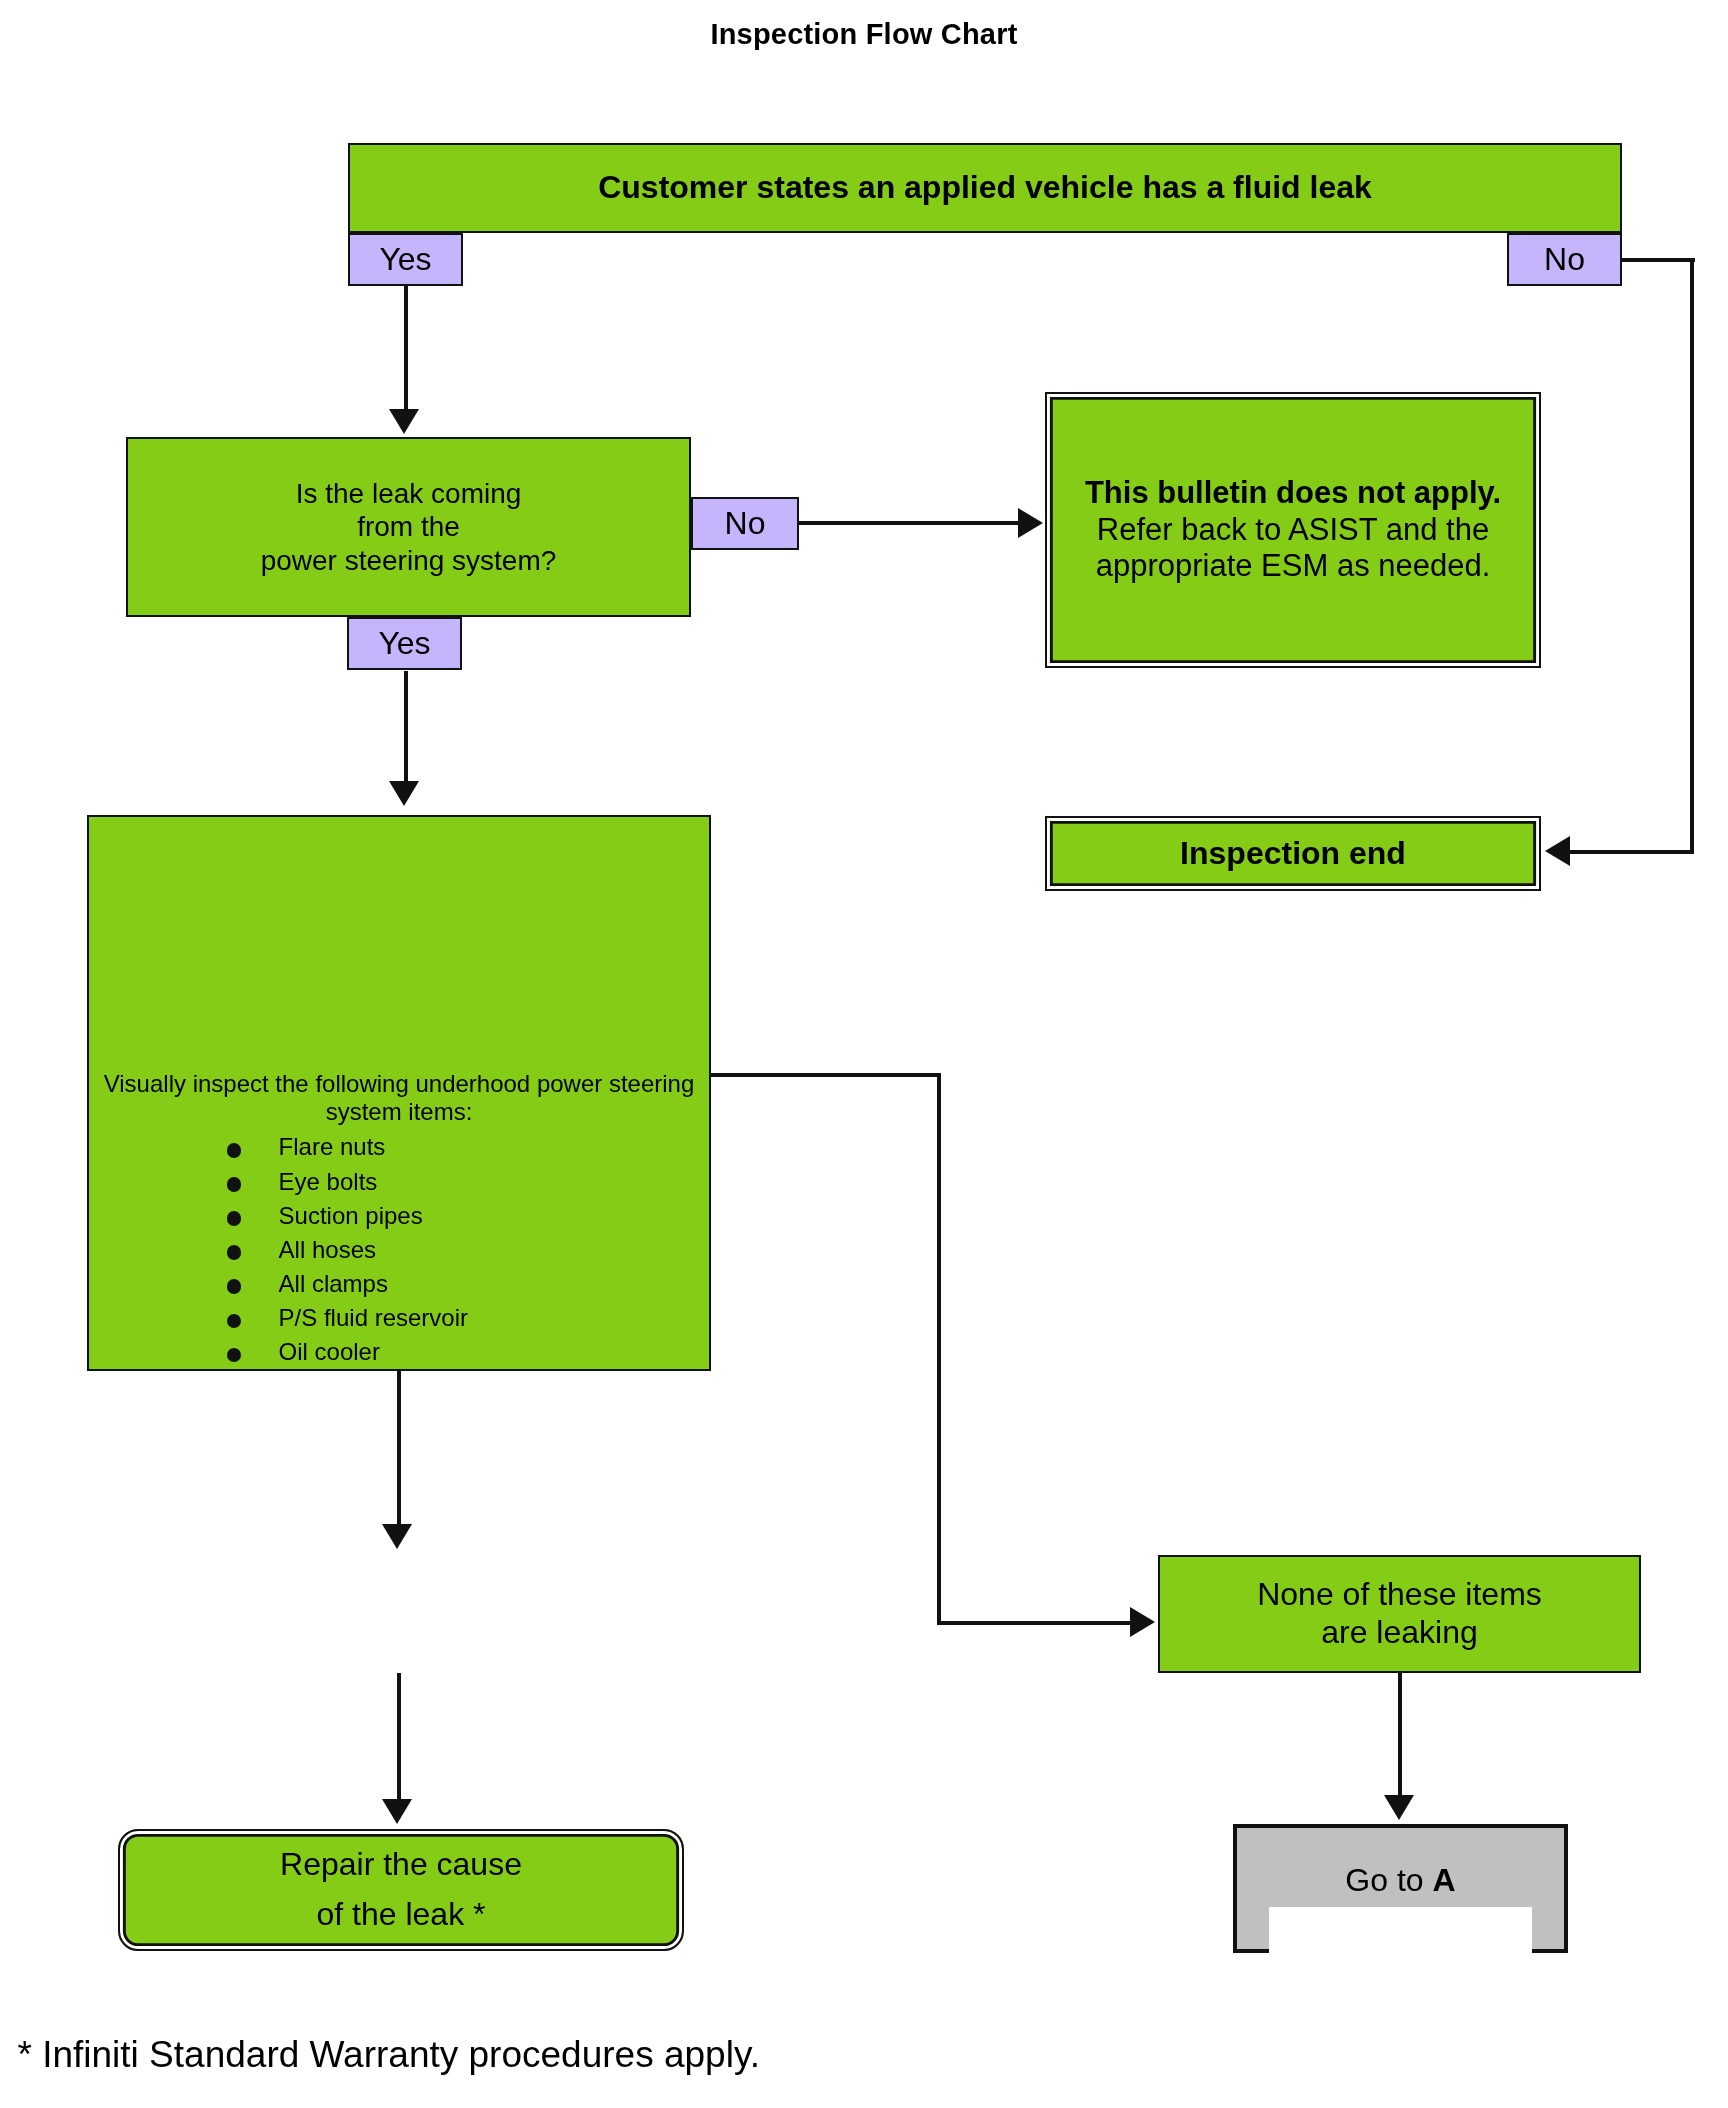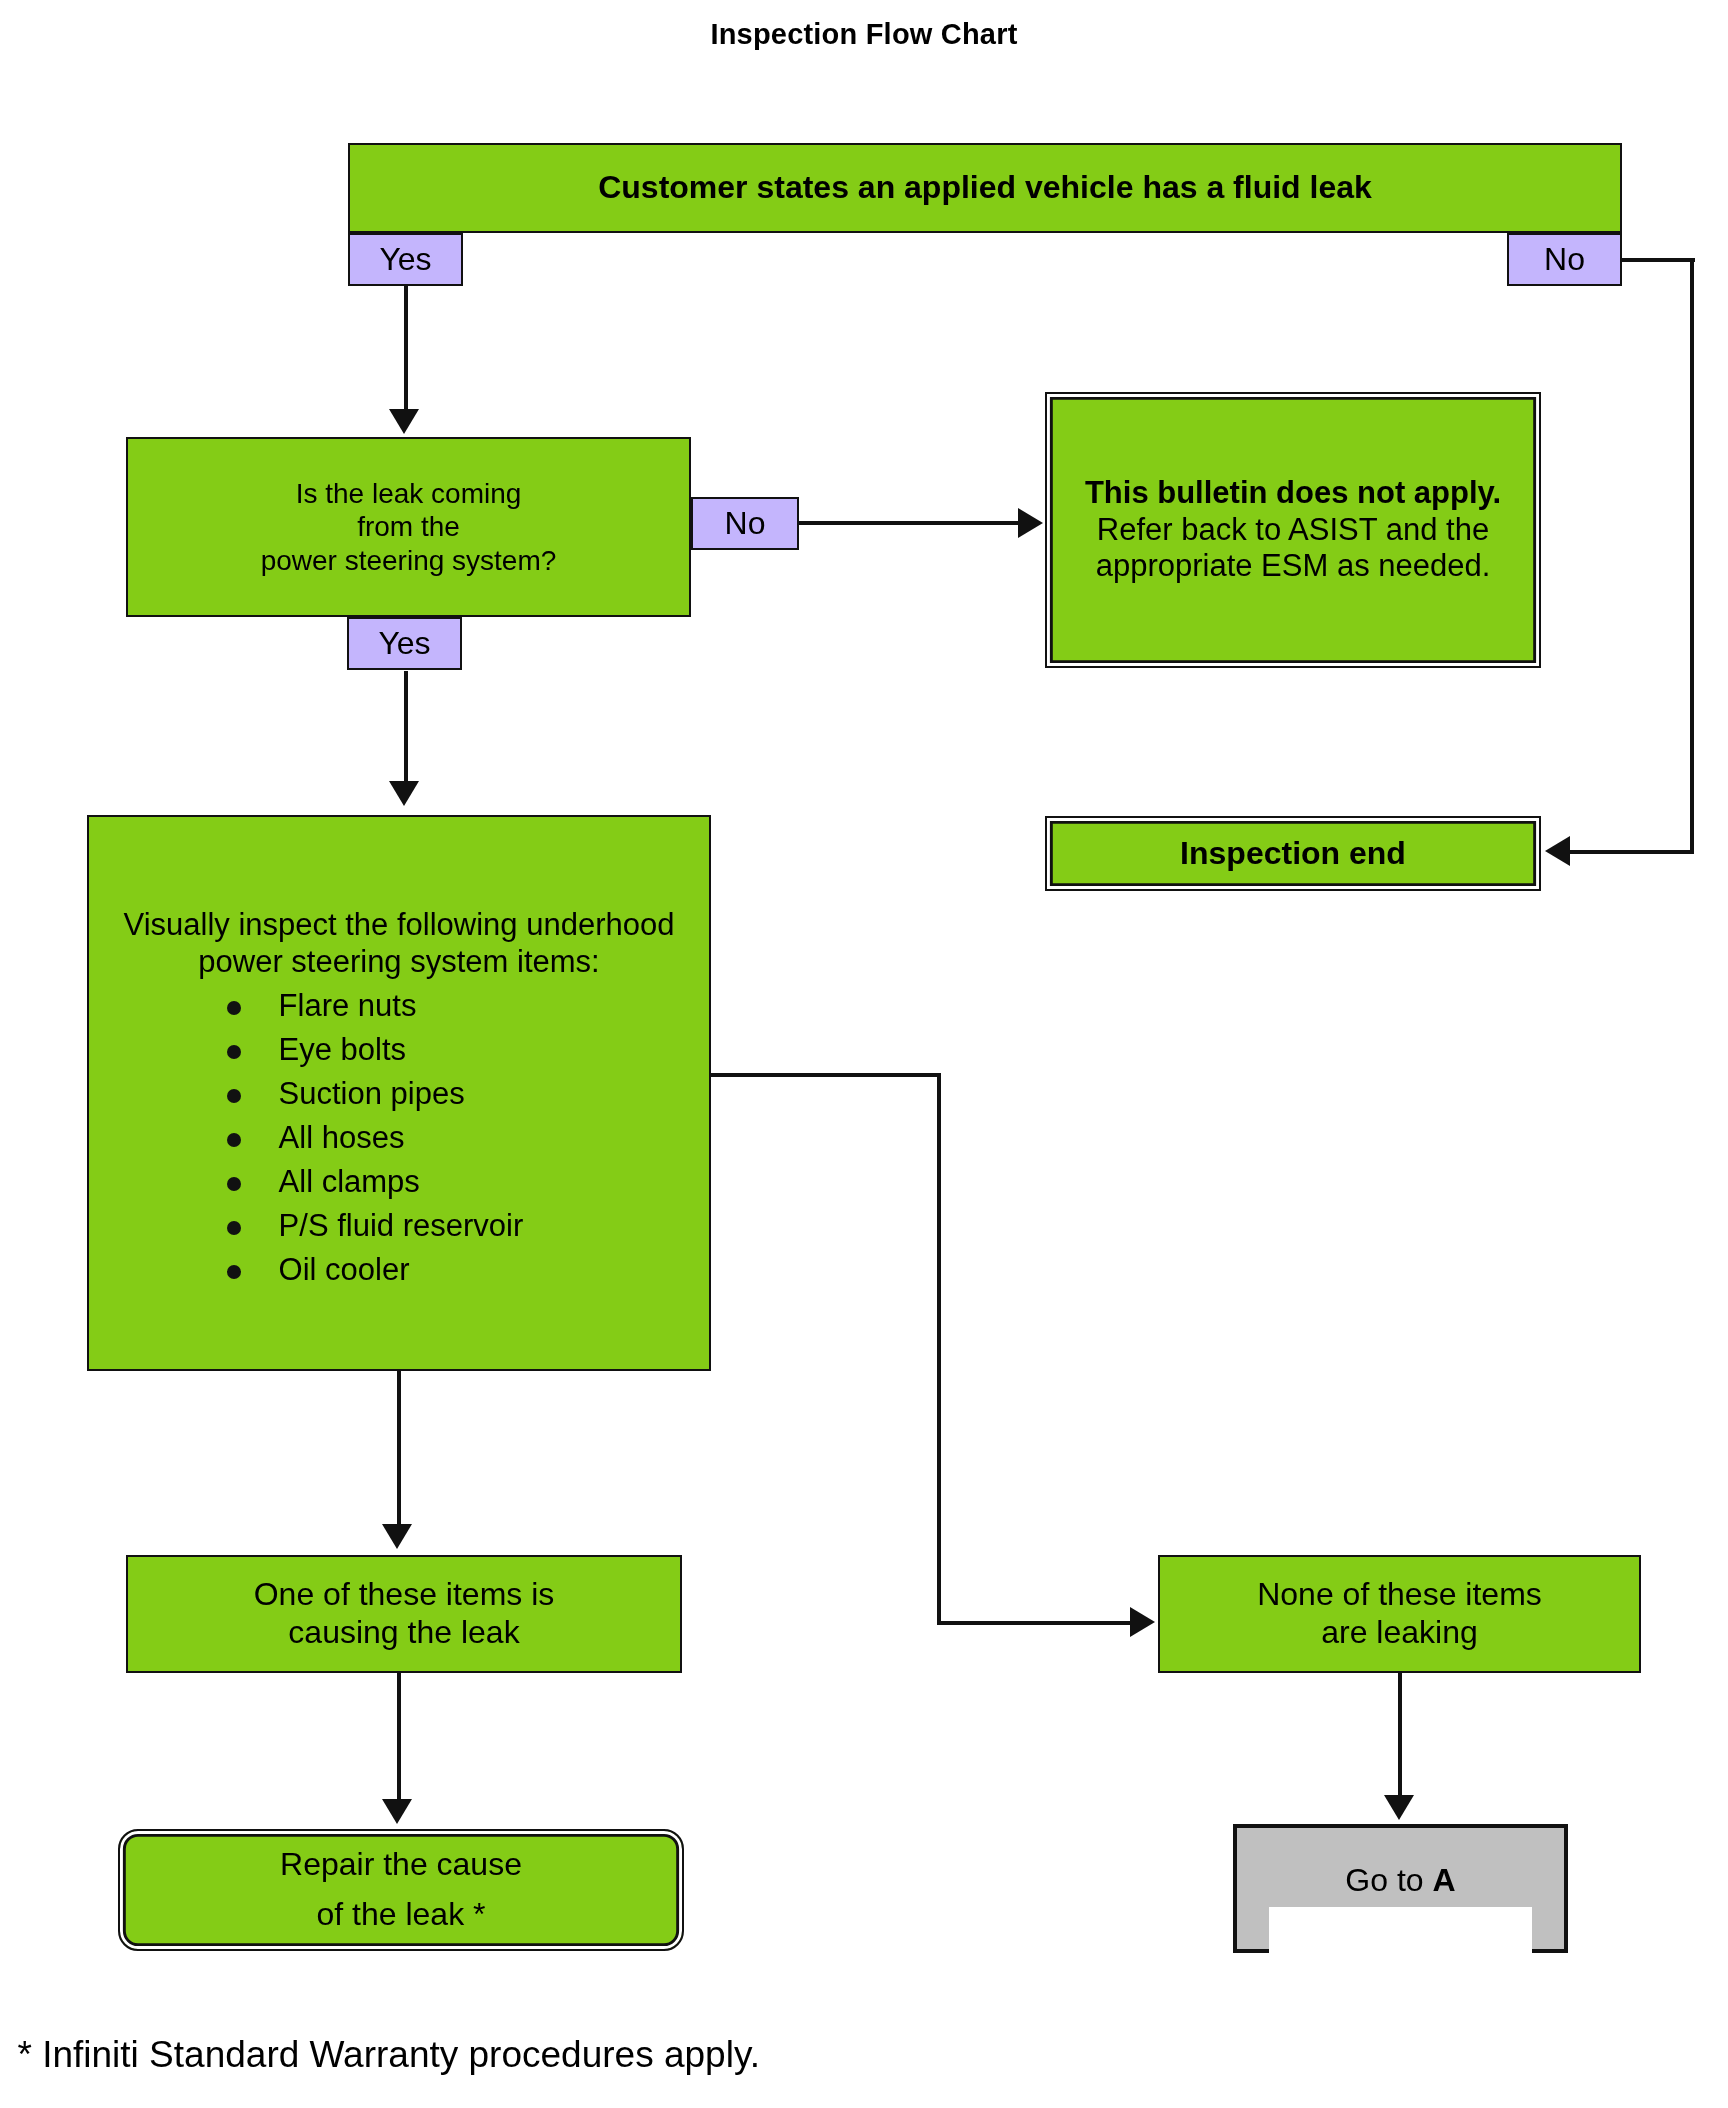--- a/index.html
+++ b/index.html
@@ -57,22 +57,22 @@
     left:1045px;top:392px;width:496px;height:276px;font-size:31px;
   }
   #node-bulletin .strong{font-weight:bold;}
 
   #node-inspection-end{
     left:1045px;top:816px;width:496px;height:75px;
     font-size:32px;font-weight:bold;
   }
 
   #node-inspect{
-    left:87px;top:815px;width:624px;height:556px;font-size:31px;
-    align-items:center;
+    left:87px;top:815px;width:624px;height:556px;font-size:24px;
+    align-items:flex-end;
   }
   #node-inspect .inner{width:100%;padding:13.6px 11.6px 0 11.6px;box-sizing:border-box;}
   #node-inspect .lead{text-align:center;}
   #node-inspect ul{
     margin:3.9px 0 0 0;padding:0 0 0 126px;list-style:none;text-align:left;
   }
   #node-inspect li{position:relative;padding:0 0 0 52px;line-height:1.42;}
   #node-inspect li .bul{
     position:absolute;left:0;top:.53em;width:14.6px;height:14.6px;
     background:#111111;border-radius:50%;
@@ -200,26 +200,20 @@
         <li><span class="bul"></span><span>Eye bolts</span></li>
         <li><span class="bul"></span><span>Suction pipes</span></li>
         <li><span class="bul"></span><span>All hoses</span></li>
         <li><span class="bul"></span><span>All clamps</span></li>
         <li><span class="bul"></span><span>P/S fluid reservoir</span></li>
         <li><span class="bul"></span><span>Oil cooler</span></li>
       </ul>
     </div>
   </div>
 
-  <div class="node" id="node-one-of">
-    <span class="txt">
-      <span>One of these items is</span><br>
-      <span>causing the leak</span>
-    </span>
-  </div>
 
   <div class="node" id="node-none-of">
     <span class="txt">
       <span>None of these items</span><br>
       <span>are leaking</span>
     </span>
   </div>
 
   <div class="node double" id="node-repair">
     <span class="txt">

